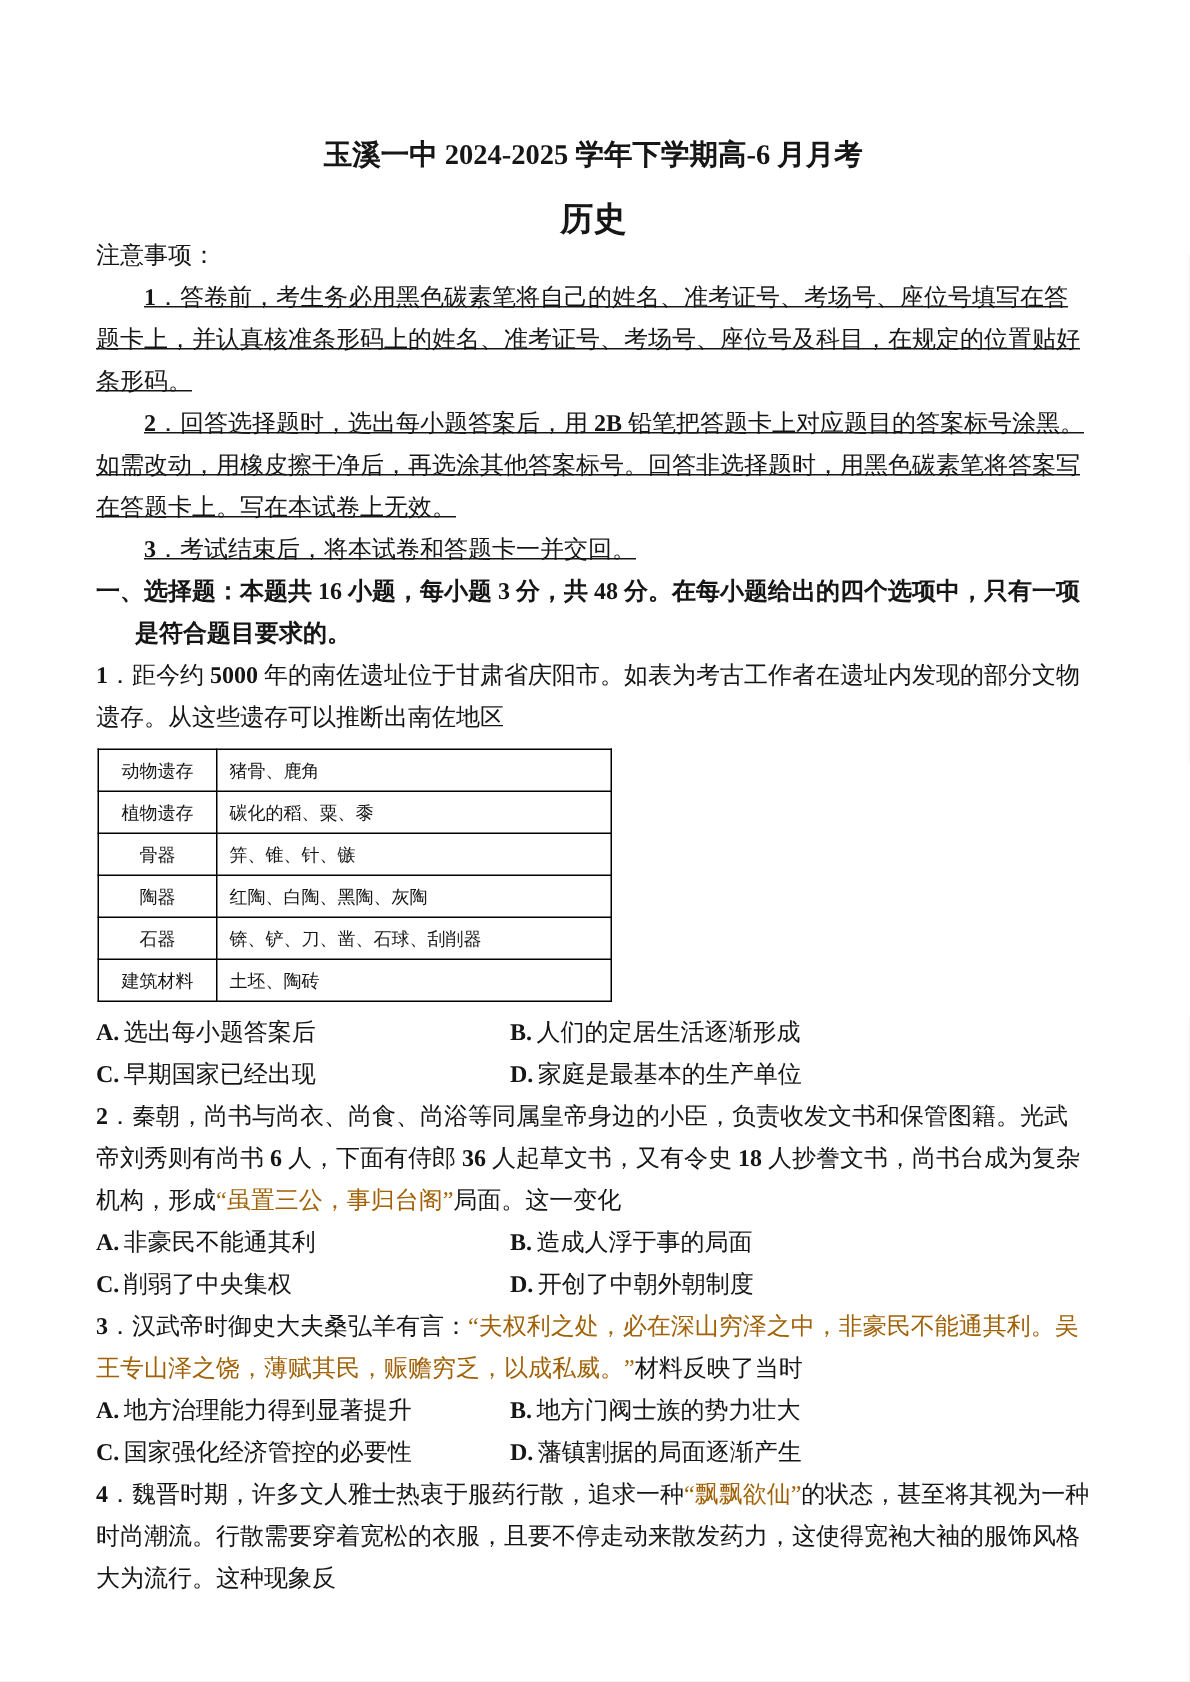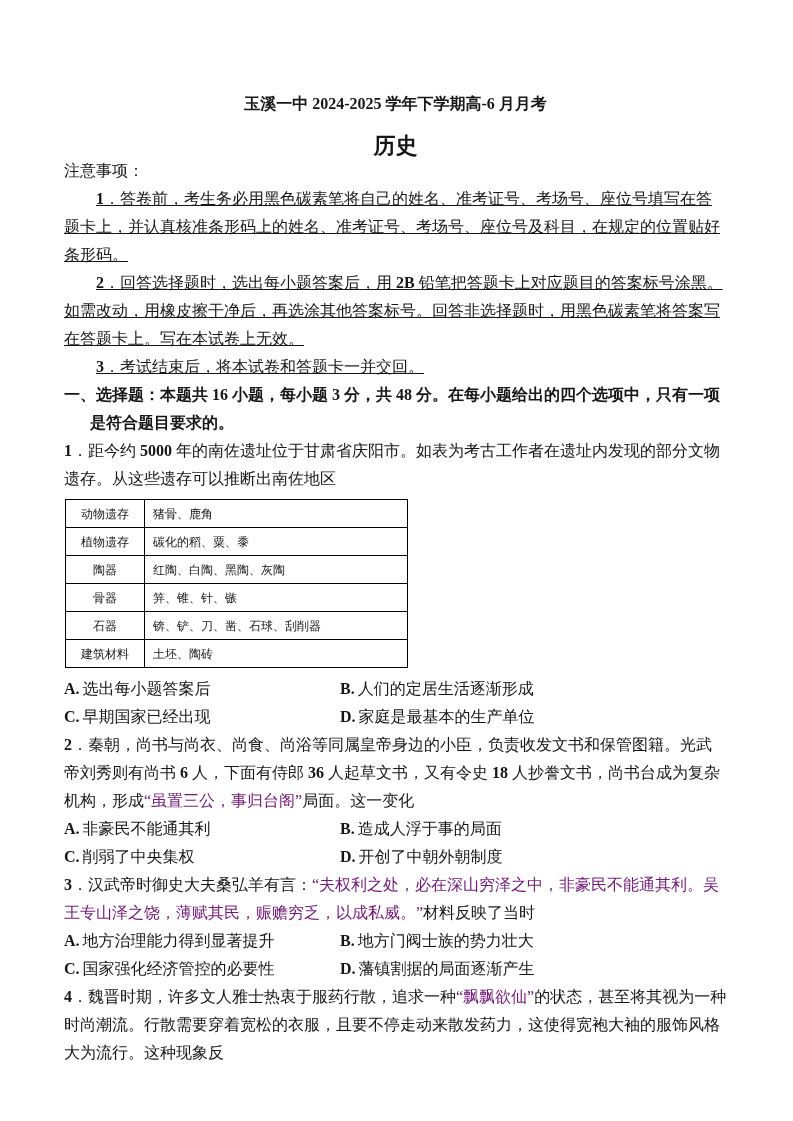--- a/index.html
+++ b/index.html
@@ -12,21 +12,21 @@
     padding:93px 66px 0 64px;
     font-family:"Liberation Serif","DejaVu Serif",serif;
     color:#161616;
     font-size:16px;
     line-height:28px;
     overflow:hidden;
   }
   .title{
     margin:0;
     text-align:center;
-    font-size:16px;
+    font-size:19px;
     font-weight:700;
     line-height:22px;
   }
   .subject{
     margin:20px 0 0 0;
     text-align:center;
     font-size:22px;
     font-weight:700;
     line-height:22px;
   }
@@ -34,21 +34,21 @@
   .para{margin:0;}
   .para.indent{text-indent:32px;text-decoration:underline;}
   .section-head{
     margin:0;
     font-weight:700;
     padding-left:26px;
     text-indent:-26px;
   }
   .qstem{margin:0;}
   .num{font-weight:700;}
-  .gray{color:#701a75;}
+  .gray{color:#a16207;}
   table.relics{
     border-collapse:collapse;
     margin:6px 0 7px 1px;
     table-layout:fixed;
     width:343px;
   }
   table.relics td{
     border:1px solid #000;
     height:27px;
     padding:0 8px;
@@ -91,26 +91,26 @@
       <tbody>
         <tr>
           <td class="c1">动物遗存</td>
           <td>猪骨、鹿角</td>
         </tr>
         <tr>
           <td class="c1">植物遗存</td>
           <td>碳化的稻、粟、黍</td>
         </tr>
         <tr>
+          <td class="c1">骨器</td>
+          <td>笄、锥、针、镞</td>
+        </tr>
+        <tr>
           <td class="c1">陶器</td>
           <td>红陶、白陶、黑陶、灰陶</td>
-        </tr>
-        <tr>
-          <td class="c1">骨器</td>
-          <td>笄、锥、针、镞</td>
         </tr>
         <tr>
           <td class="c1">石器</td>
           <td>锛、铲、刀、凿、石球、刮削器</td>
         </tr>
         <tr>
           <td class="c1">建筑材料</td>
           <td>土坯、陶砖</td>
         </tr>
       </tbody>

